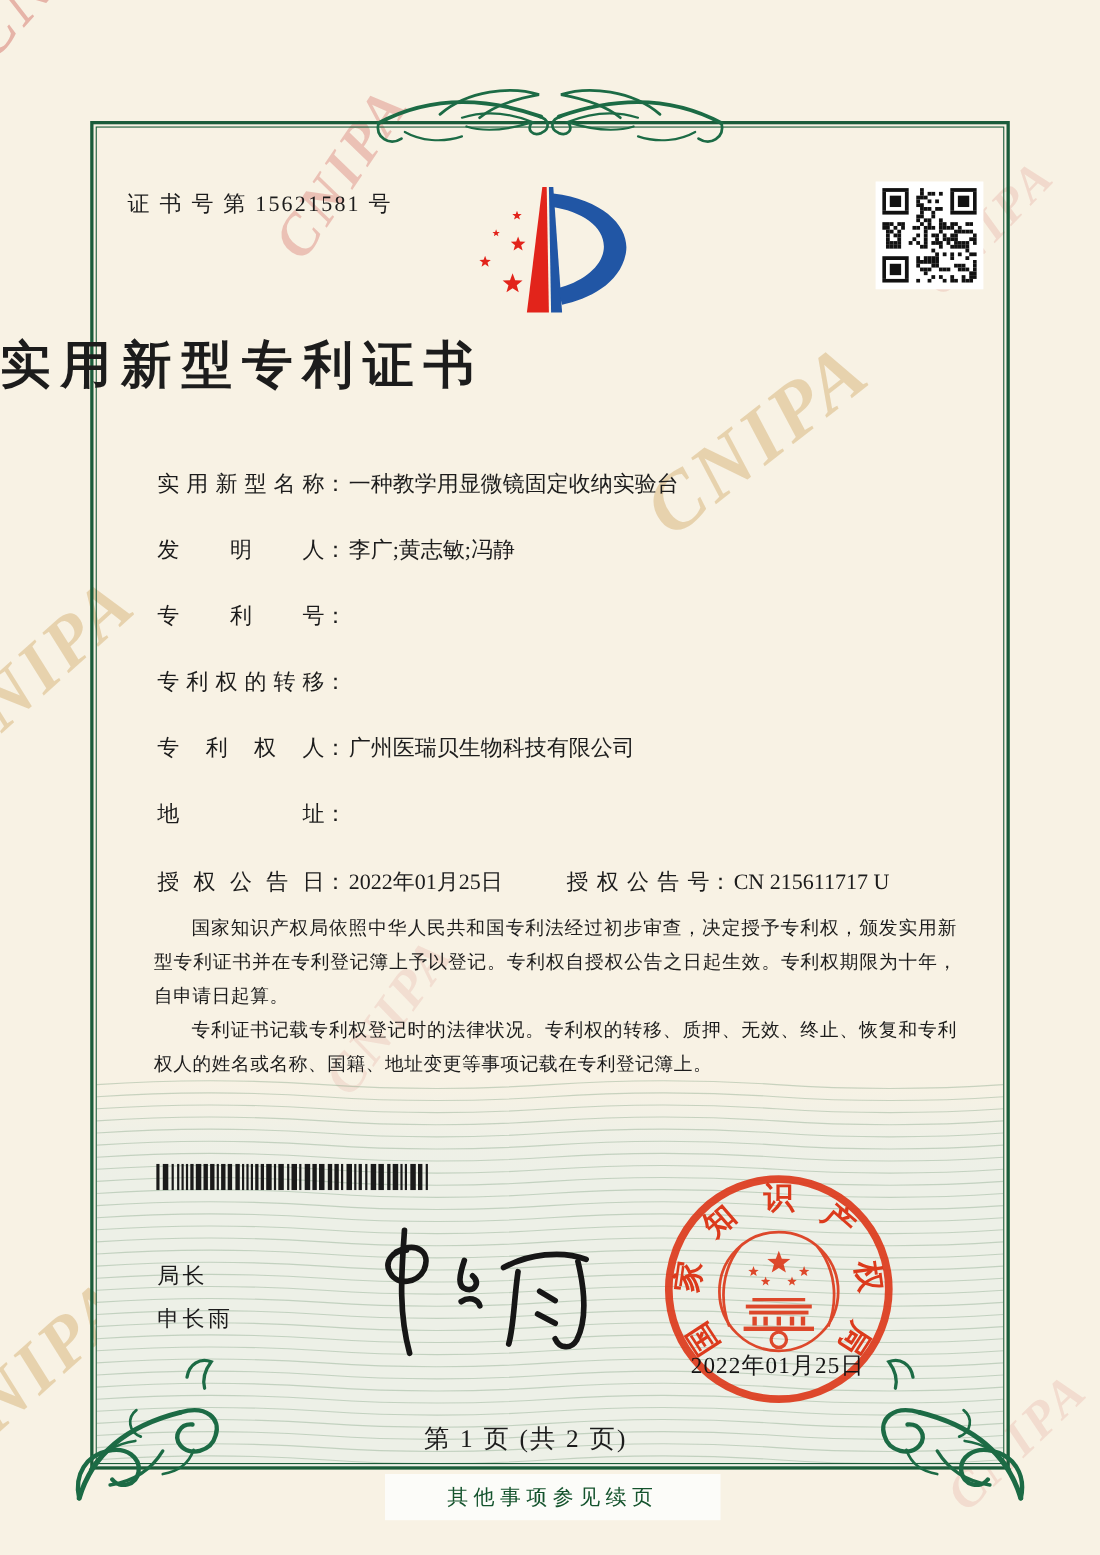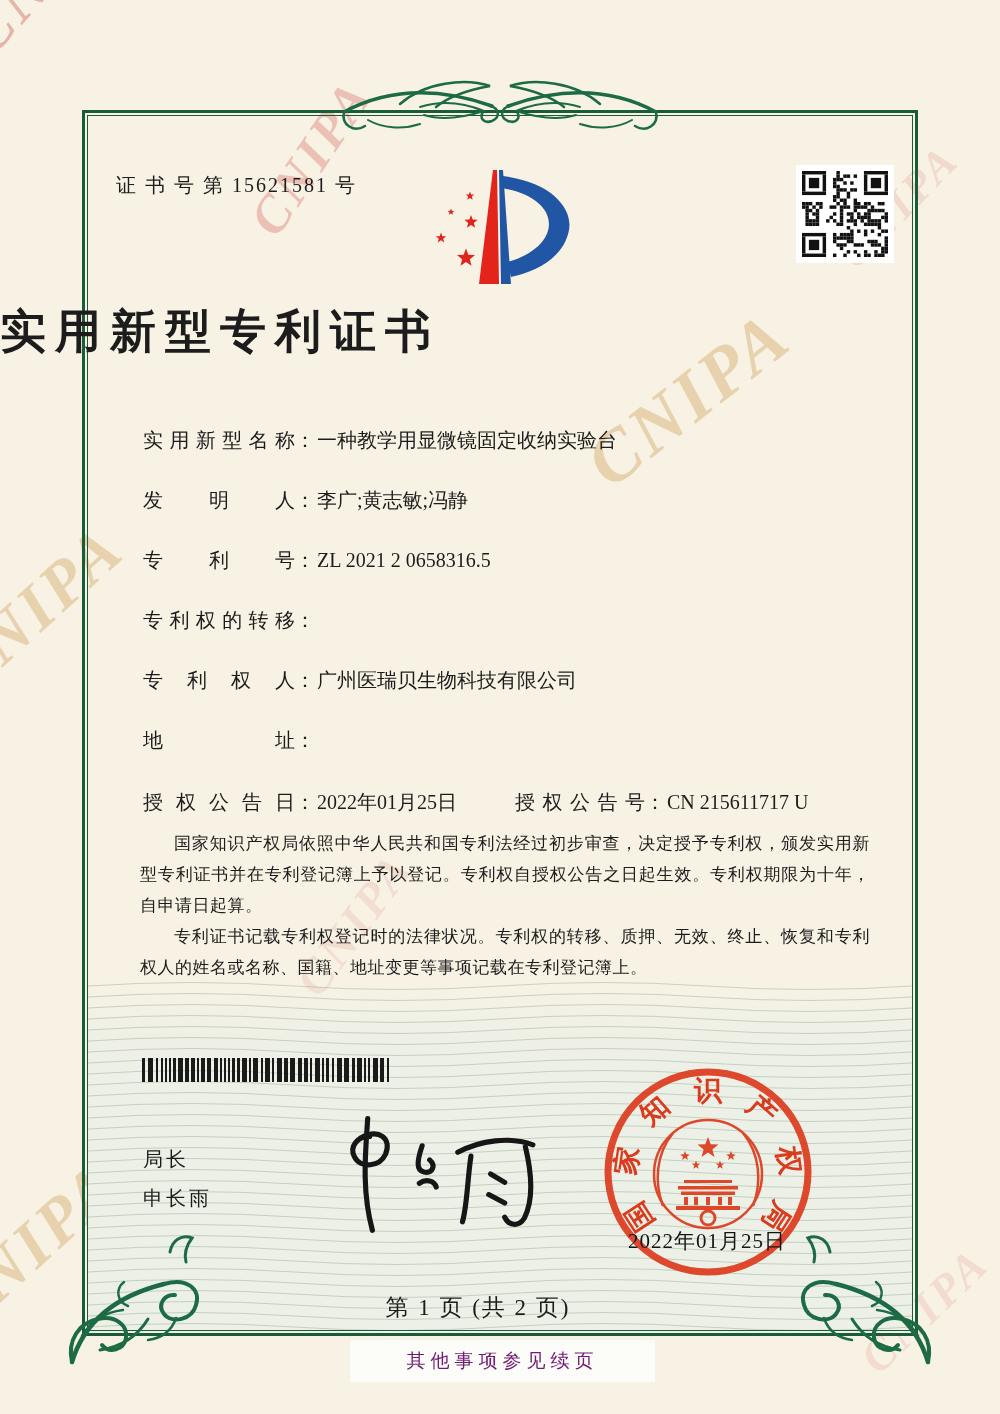--- a/index.html
+++ b/index.html
@@ -42,21 +42,21 @@
   .barcode{position:absolute;left:142px;top:1058px;width:252px;height:24px;}
   .sig-title{position:absolute;left:143px;top:1146px;font-size:20px;letter-spacing:3px;}
   .sig-name{position:absolute;left:143px;top:1185px;font-size:20px;letter-spacing:3px;}
   .sig-scrawl{position:absolute;left:298px;top:1112px;width:252px;height:122px;}
   .seal{position:absolute;left:603px;top:1067px;width:210px;height:210px;z-index:6;}
   .seal-date{position:absolute;left:628px;top:1227px;font-size:21px;color:#141414;
       letter-spacing:1px;z-index:7;}
   .page-info{position:absolute;left:0;top:1292px;width:956px;text-align:center;font-size:23px;letter-spacing:2px;}
   .cont-note-box{position:absolute;left:350px;top:1340px;width:305px;height:42px;background:#fcfcf9;
       display:flex;align-items:center;justify-content:center;z-index:5;}
-  .cont-note{font-size:19px;letter-spacing:5px;color:#701a75;font-family:Liberation Serif, serif;}
+  .cont-note{font-size:19px;letter-spacing:5px;color:#14532d;font-family:Liberation Serif, serif;}
 </style>
 </head>
 <body>
 
 <div class="page">
 
   <div id="watermarks">
       <span class="wm" style="left: -22px; top: 10px; font-size: 60px; color: rgba(200, 70, 60, 0.36); transform: rotate(-48deg);">CNIPA</span>
       <span class="wm" style="left: 262px; top: 200px; font-size: 52px; color: rgba(200, 70, 60, 0.28); transform: rotate(-56deg);">CNIPA</span>
       <span class="wm" style="left: 846px; top: 235px; font-size: 44px; color: rgba(214, 120, 110, 0.2); transform: rotate(-46deg);">CNIPA</span>
@@ -371,21 +371,20 @@
           <span class="f-value">一种教学用显微镜固定收纳实验台</span>
         </div>
         <div class="f-row">
           <span class="f-label">发明人</span>
           <span class="f-colon">：</span>
           <span class="f-value">李广;黄志敏;冯静</span>
         </div>
         <div class="f-row">
           <span class="f-label">专利号</span>
           <span class="f-colon">：</span>
-          <span class="f-value">ZL 2021 2 0658316.5</span>
         </div>
         <div class="f-row">
           <span class="f-label">专利权的转移</span>
           <span class="f-colon">：</span>
         </div>
         <div class="f-row">
           <span class="f-label">专利权人</span>
           <span class="f-colon">：</span>
           <span class="f-value">广州医瑞贝生物科技有限公司</span>
         </div>

